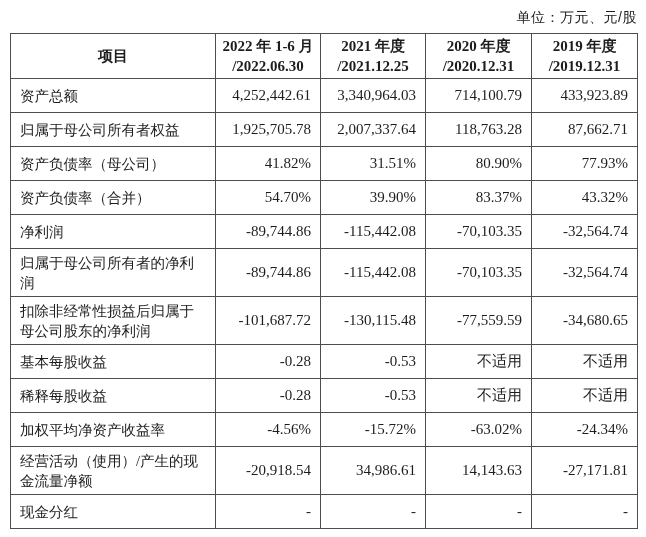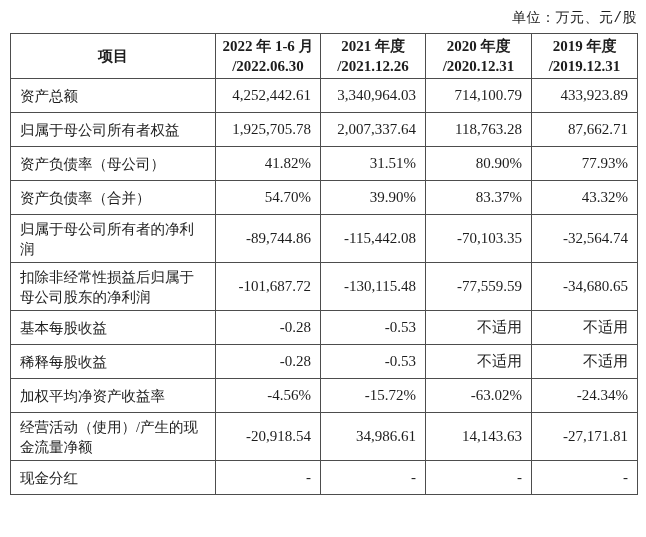--- a/index.html
+++ b/index.html
@@ -7,21 +7,21 @@
     width: 646px; height: 537px;
     background: #ffffff;
     font-family: "Liberation Serif", serif;
     color: #1d1d1d;
     position: relative;
     overflow: hidden;
   }
   .unit-label {
     position: absolute;
     top: 9px; right: 9px;
-    font-family: Liberation Mono, monospace;
+    font-family: Liberation Sans, sans-serif;
     font-size: 14px;
     color: #1d1d1d;
     letter-spacing: 0.5px;
   }
   table.fin {
     position: absolute;
     top: 33px; left: 10px;
     width: 627px;
     border-collapse: collapse;
     table-layout: fixed;
@@ -67,21 +67,21 @@
       <col style="width:105px">
       <col style="width:106px">
       <col style="width:106px">
   </colgroup>
   <thead>
     <tr>
       <th>项目</th>
       <th>2022 年 1-6 月
 /2022.06.30</th>
       <th>2021 年度
-/2021.12.26</th>
+/2021.12.25</th>
       <th>2020 年度
 /2020.12.31</th>
       <th>2019 年度
 /2019.12.31</th>
     </tr>
   </thead>
   <tbody>
     <tr class="single">
       <td class="label">资产总额</td>
       <td class="num">4,252,442.61</td>
@@ -102,20 +102,27 @@
       <td class="num">31.51%</td>
       <td class="num">80.90%</td>
       <td class="num">77.93%</td>
     </tr>
     <tr class="single">
       <td class="label">资产负债率（合并）</td>
       <td class="num">54.70%</td>
       <td class="num">39.90%</td>
       <td class="num">83.37%</td>
       <td class="num">43.32%</td>
+    </tr>
+    <tr class="single">
+      <td class="label">净利润</td>
+      <td class="num">-89,744.86</td>
+      <td class="num">-115,442.08</td>
+      <td class="num">-70,103.35</td>
+      <td class="num">-32,564.74</td>
     </tr>
     <tr class="double">
       <td class="label">归属于母公司所有者的净利润</td>
       <td class="num">-89,744.86</td>
       <td class="num">-115,442.08</td>
       <td class="num">-70,103.35</td>
       <td class="num">-32,564.74</td>
     </tr>
     <tr class="double">
       <td class="label">扣除非经常性损益后归属于母公司股东的净利润</td>

